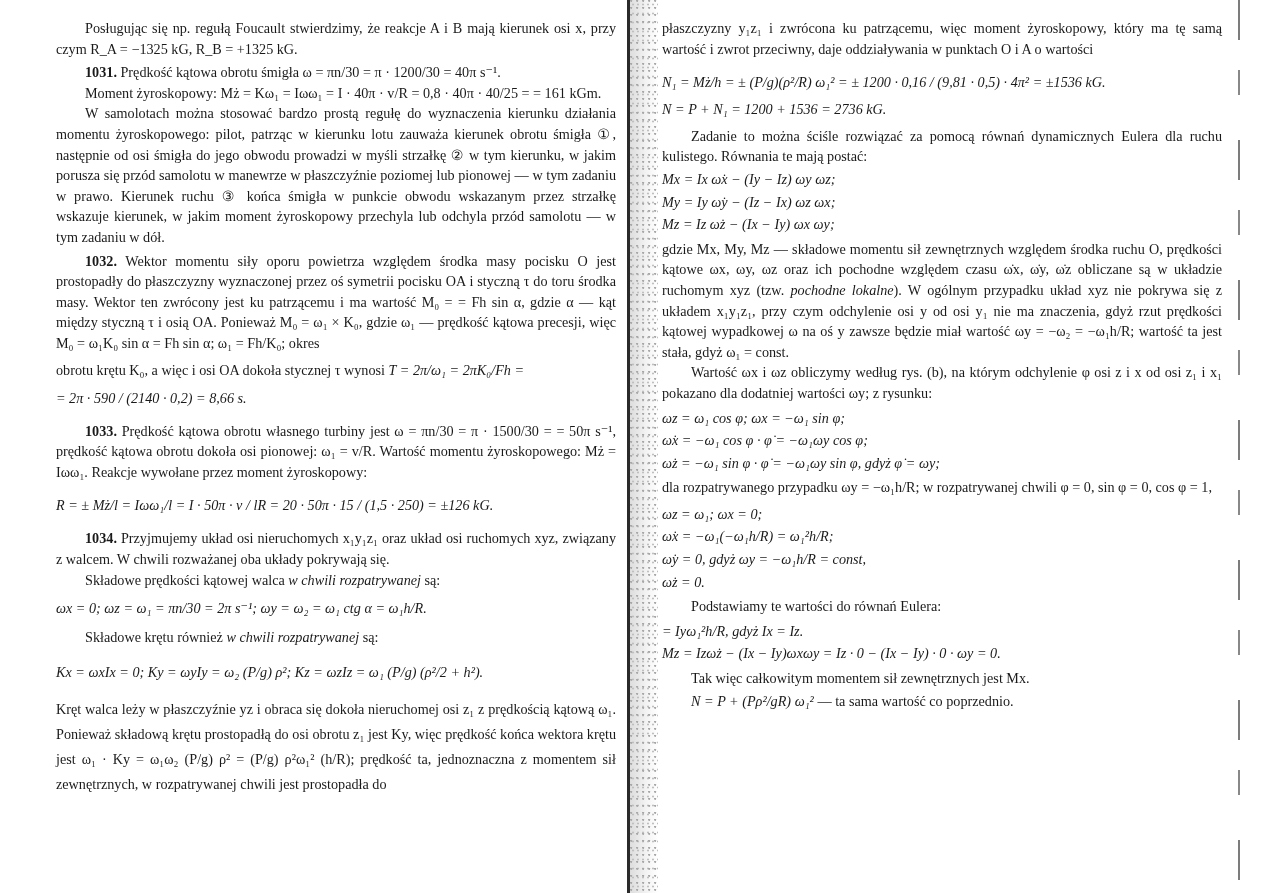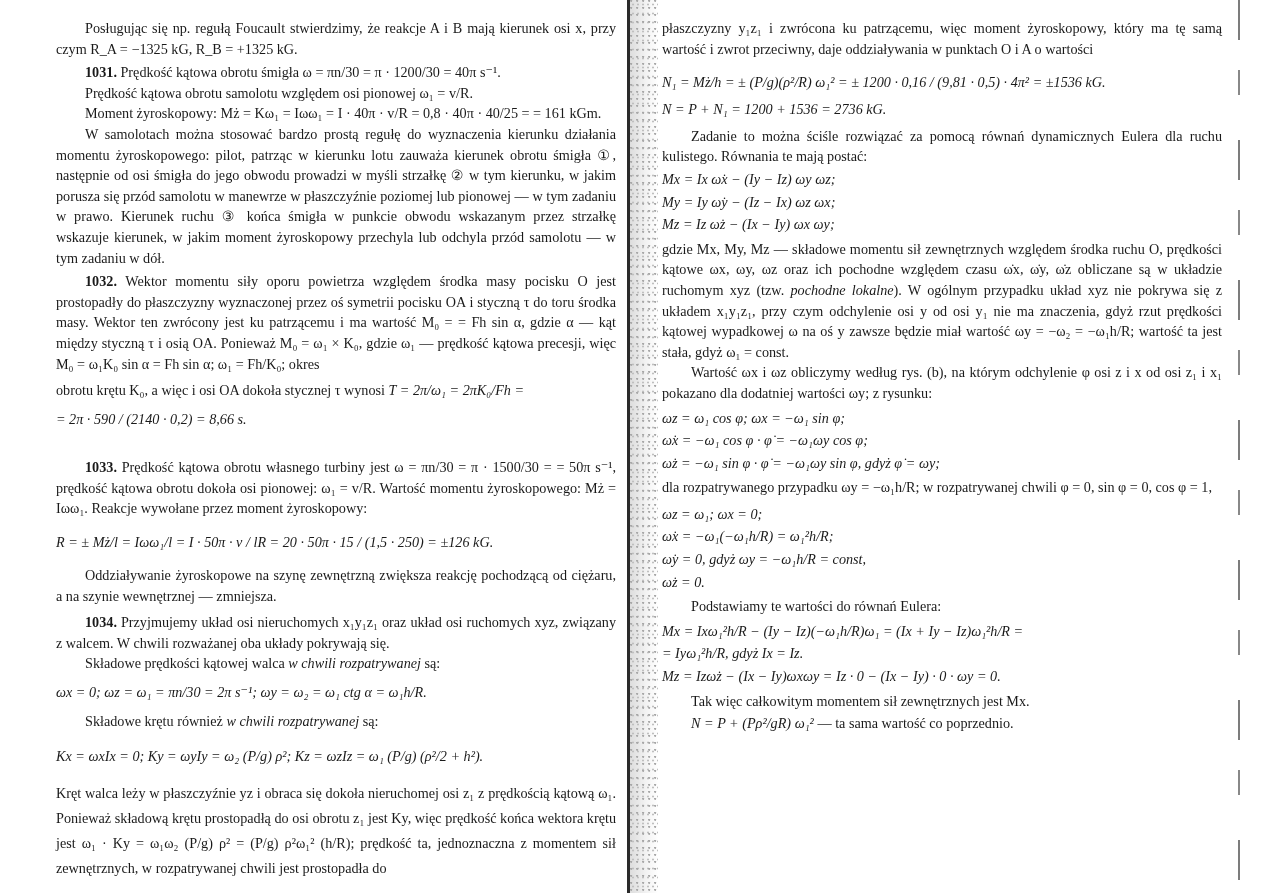--- a/index.html
+++ b/index.html
@@ -49,31 +49,29 @@
 <div id="gutter-line"></div>
 <div id="gutter-noise"></div>
 <div id="right-edge-marks"></div>
 
 <div class="page" id="page-left">
   <div class="text">
 
     <p class="ind">Posługując się np. regułą Foucault stwierdzimy, że reakcje A i B mają kierunek osi x, przy czym R_A = −1325 kG, R_B = +1325 kG.</p>
 
     <p class="ind" style="margin-top:3px"><b class="num">1031.</b> <span>Prędkość kątowa obrotu śmigła ω = πn/30 = π · 1200/30 = 40π s⁻¹.</span></p>
-    <p class="ind">Prędkość kątowa obrotu samolotu względem osi pionowej ω₁ = v/R.</p>
     <p class="ind">Moment żyroskopowy: Mż = Kω₁ = Iωω₁ = I · 40π · v/R = 0,8 · 40π · 40/25 = = 161 kGm.</p>
     <p class="ind">W samolotach można stosować bardzo prostą regułę do wyznaczenia kierunku działania momentu żyroskopowego: pilot, patrząc w kierunku lotu zauważa kierunek obrotu śmigła ①, następnie od osi śmigła do jego obwodu prowadzi w myśli strzałkę ② w tym kierunku, w jakim porusza się przód samolotu w manewrze w płaszczyźnie poziomej lub pionowej — w tym zadaniu w prawo. Kierunek ruchu ③ końca śmigła w punkcie obwodu wskazanym przez strzałkę wskazuje kierunek, w jakim moment żyroskopowy przechyla lub odchyla przód samolotu — w tym zadaniu w dół.</p>
 
     <p class="ind" style="margin-top:3px"><b class="num">1032.</b> <span>Wektor momentu siły oporu powietrza względem środka masy pocisku O jest prostopadły do płaszczyzny wyznaczonej przez oś symetrii pocisku OA i styczną τ do toru środka masy. Wektor ten zwrócony jest ku patrzącemu i ma wartość M₀ = = Fh sin α, gdzie α — kąt między styczną τ i osią OA. Ponieważ M₀ = ω₁ × K₀, gdzie ω₁ — prędkość kątowa precesji, więc M₀ = ω₁K₀ sin α = Fh sin α; ω₁ = Fh/K₀; okres</span></p>
     <p style="margin-top:6px"><span>obrotu krętu K₀, a więc i osi OA dokoła stycznej τ wynosi</span> <span class="it">T = 2π/ω₁ = 2πK₀/Fh =</span></p>
     <p class="eq left" style="padding-left:0;margin-top:8px">= 2π · 590 / (2140 · 0,2) = 8,66 s.</p>
 
-    <p class="ind" style="margin-top:28px"><b class="num">1033.</b> <span>Prędkość kątowa obrotu własnego turbiny jest ω = πn/30 = π · 1500/30 = = 50π s⁻¹, prędkość kątowa obrotu dokoła osi pionowej: ω₁ = v/R. Wartość momentu żyroskopowego: Mż = Iωω₁. Reakcje wywołane przez moment żyroskopowy:</span></p>
+    <p class="ind" style="margin-top:12px"><b class="num">1033.</b> <span>Prędkość kątowa obrotu własnego turbiny jest ω = πn/30 = π · 1500/30 = = 50π s⁻¹, prędkość kątowa obrotu dokoła osi pionowej: ω₁ = v/R. Wartość momentu żyroskopowego: Mż = Iωω₁. Reakcje wywołane przez moment żyroskopowy:</span></p>
     <p class="eq tall" style="margin:12px 0">R = ± Mż/l = Iωω₁/l = I · 50π · v / lR = 20 · 50π · 15 / (1,5 · 250) = ±126 kG.</p>
-    <p class="ind">Oddziaływanie żyroskopowe na szynę zewnętrzną zwiększa reakcję pochodzącą od ciężaru, a na szynie wewnętrznej — zmniejsza.</p>
 
     <p class="ind" style="margin-top:6px"><b class="num">1034.</b> <span>Przyjmujemy układ osi nieruchomych x₁y₁z₁ oraz układ osi ruchomych xyz, związany z walcem. W chwili rozważanej oba układy pokrywają się.</span></p>
     <p class="ind"><span>Składowe prędkości kątowej walca</span> <i>w chwili rozpatrywanej</i> <span>są:</span></p>
     <p class="eq" style="margin:8px 0">ωx = 0;   ωz = ω₁ = πn/30 = 2π s⁻¹;   ωy = ω₂ = ω₁ ctg α = ω₁h/R.</p>
     <p class="ind"><span>Składowe krętu również</span> <i>w chwili rozpatrywanej</i> <span>są:</span></p>
     <p class="eq tall" style="margin:14px 0">Kx = ωxIx = 0;   Ky = ωyIy = ω₂ (P/g) ρ²;   Kz = ωzIz = ω₁ (P/g) (ρ²/2 + h²).</p>
     <p style="line-height:25px">Kręt walca leży w płaszczyźnie yz i obraca się dokoła nieruchomej osi z₁ z prędkością kątową ω₁. Ponieważ składową krętu prostopadłą do osi obrotu z₁ jest Ky, więc prędkość końca wektora krętu jest ω₁ · Ky = ω₁ω₂ (P/g) ρ² = (P/g) ρ²ω₁² (h/R); prędkość ta, jednoznaczna z momentem sił zewnętrznych, w rozpatrywanej chwili jest prostopadła do</p>
   </div>
   <div class="pageno" id="left-pageno">294</div>
 </div>
@@ -105,21 +103,20 @@
     <div style="margin:6px 0 4px">
       <p class="eq">ωz = ω₁;    ωx = 0;</p>
       <p class="eq">ω̇x = −ω₁(−ω₁h/R) = ω₁²h/R;</p>
       <p class="eq">ω̇y = 0,    gdyż    ωy = −ω₁h/R = const,</p>
       <p class="eq">ω̇z = 0.</p>
     </div>
 
     <p class="ind">Podstawiamy te wartości do równań Eulera:</p>
 
     <div style="margin:4px 0">
-      <p class="eq">Mx = Ixω₁²h/R − (Iy − Iz)(−ω₁h/R)ω₁ = (Ix + Iy − Iz)ω₁²h/R =</p>
       <p class="eq">= Iyω₁²h/R,    gdyż    Ix = Iz.</p>
       <p class="eq">Mz = Izω̇z − (Ix − Iy)ωxωy = Iz · 0 − (Ix − Iy) · 0 · ωy = 0.</p>
     </div>
 
     <p class="ind">Tak więc całkowitym momentem sił zewnętrznych jest Mx.</p>
     <p class="eq left" style="font-style:normal"><span class="it">N = P + (Pρ²/gR) ω₁²</span> <span>— ta sama wartość co poprzednio.</span></p>
   </div>
   <div class="pageno" id="right-pageno">295</div>
 </div>
 

